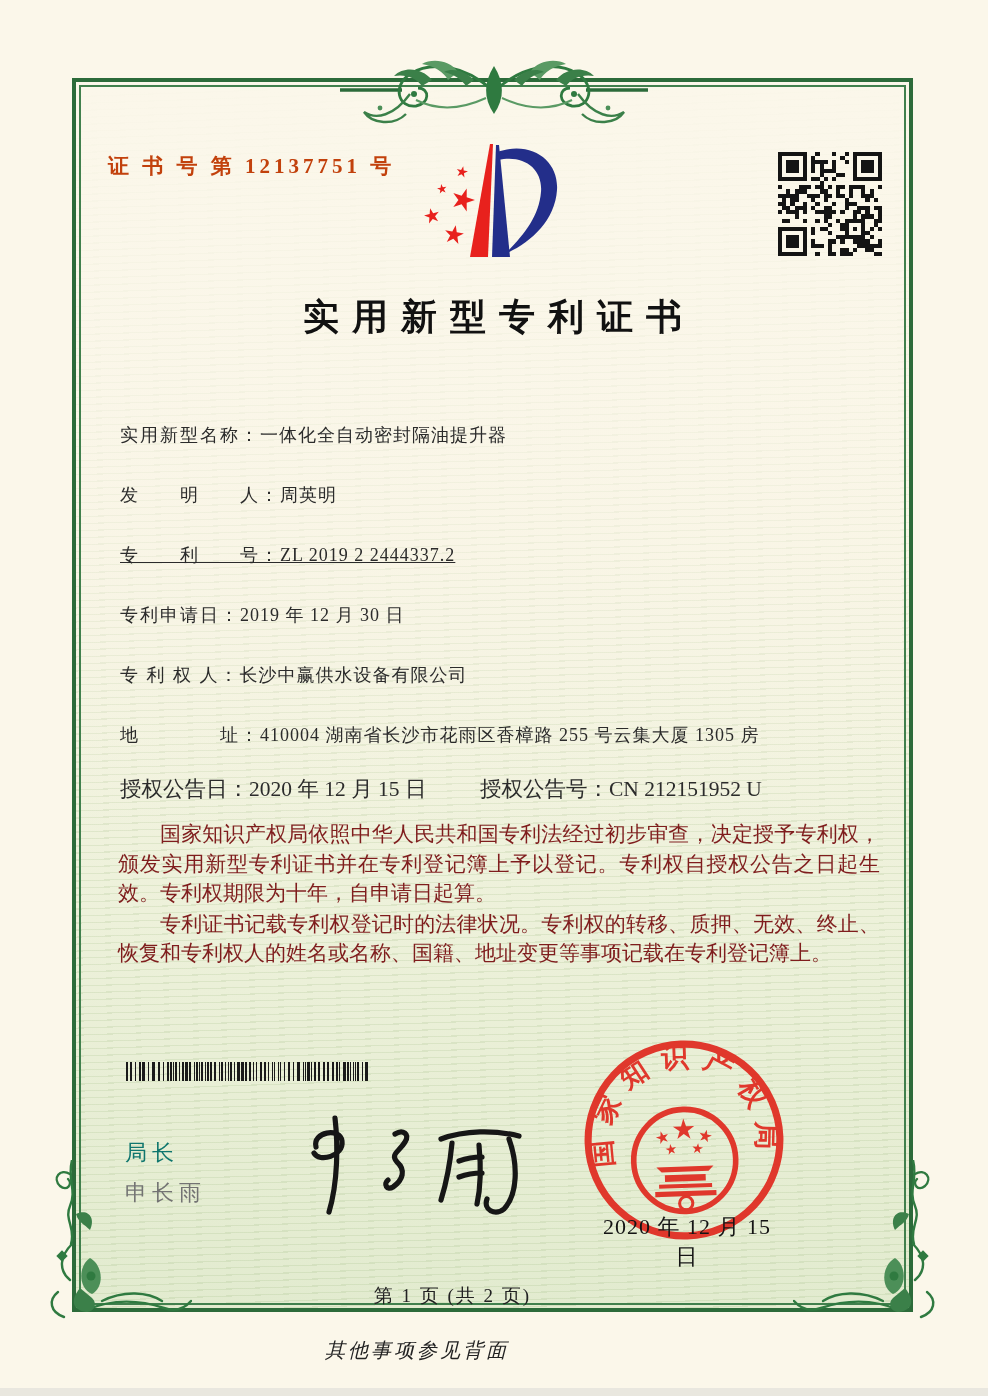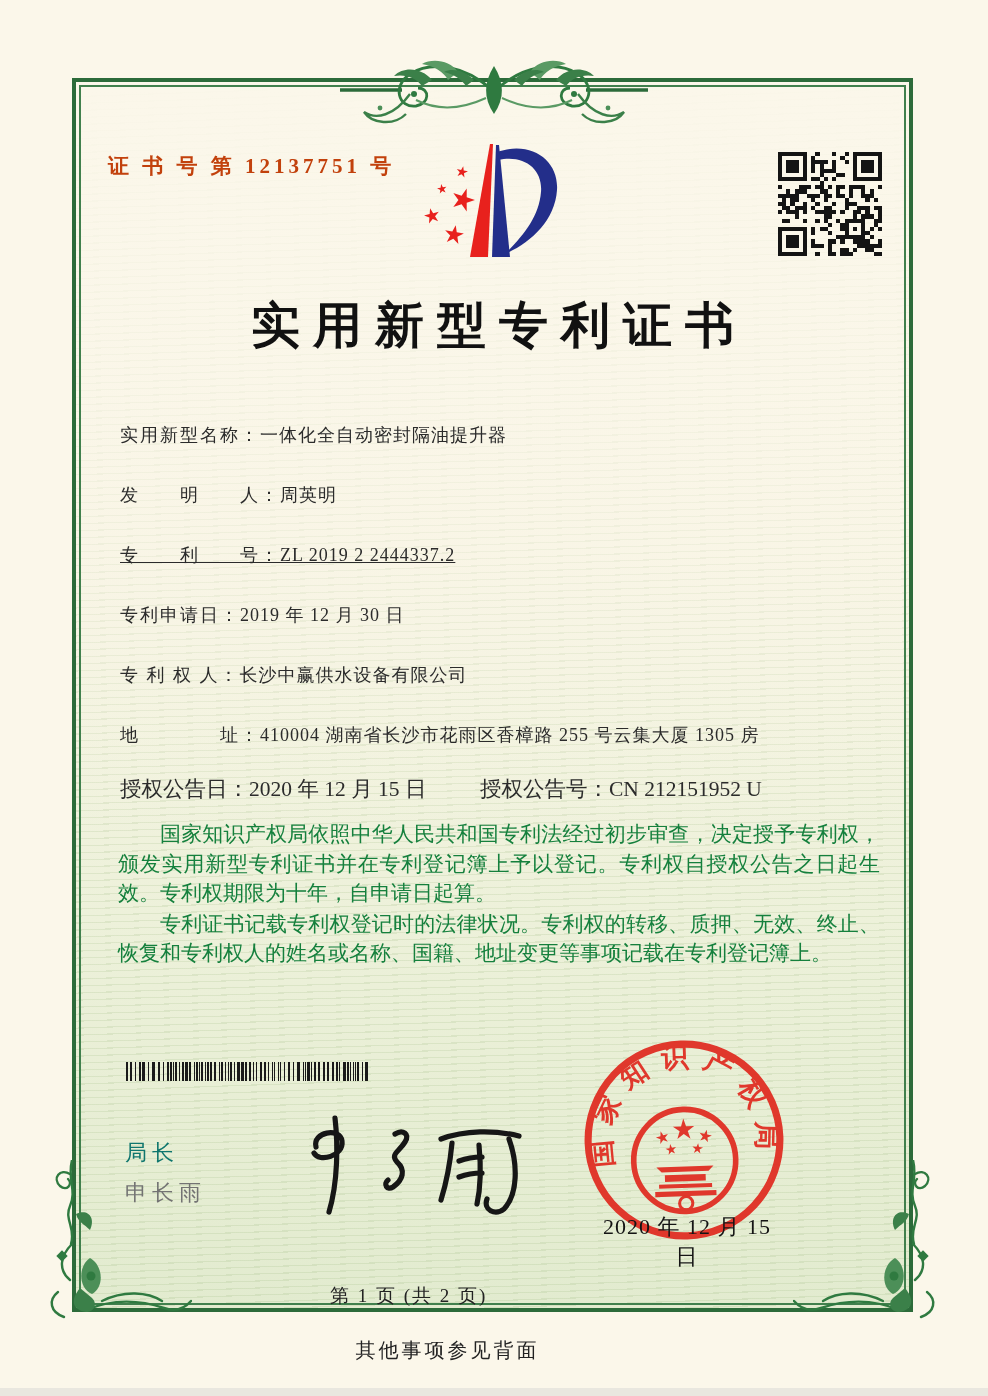--- a/index.html
+++ b/index.html
@@ -19,36 +19,36 @@
       linear-gradient(180deg,#fbf7ea 0%,#f7f4e3 38%,#edf1da 68%,#e2ebcf 100%);
     z-index:0;
   }
   .frame .inner-line{position:absolute;inset:3px;border:2px solid #41804d;}
   .frame::before{content:"";position:absolute;inset:0;
     background:linear-gradient(180deg,rgba(251,247,234,.95) 0%,rgba(251,247,234,.55) 32%,rgba(251,247,234,0) 62%);}
   .orn{position:absolute;z-index:3;}
   
   .abs{position:absolute;z-index:2;}
   .cert-number{left:108px;top:152px;font-size:21px;letter-spacing:4px;color:#c2410c;font-weight:bold;}
-  .title{left:72px;top:293px;width:841px;text-align:center;font-size:49px;font-weight:bold;
+  .title{left:72px;top:293px;width:841px;text-align:center;font-size:36px;font-weight:bold;
          letter-spacing:13px;text-indent:13px;color:#111;}
   .field{left:120px;width:770px;font-size:18px;letter-spacing:1px;white-space:nowrap;}
   .field .lbl{letter-spacing:2px;}
   .f0{top:423px;} .f1{top:483px;} .f2{top:543px;text-decoration:underline;} .f3{top:603px;} .f4{top:663px;} .f5{top:723px;}
   .grant{top:774px;left:120px;width:770px;font-size:21.5px;white-space:nowrap;}
   .grant .g2{position:absolute;left:360px;top:0;}
-  .paras{left:118px;top:820px;width:762px;font-size:21px;line-height:29.5px;text-align:justify;color:#15803d;}
+  .paras{left:118px;top:820px;width:762px;font-size:21px;line-height:29.5px;text-align:justify;color:#7f1d1d;}
   .paras p{margin:0 0 1px 0;text-indent:2em;}
   .director-title{left:125px;top:1138px;font-size:22px;letter-spacing:5px;color:#0f766e;
      font-family:"Liberation Sans","DejaVu Sans",sans-serif;}
   .director-name{left:125px;top:1178px;font-size:22px;letter-spacing:5px;color:#737373;
      font-family:"Liberation Sans","DejaVu Sans",sans-serif;}
   .seal-date{left:592px;top:1212px;width:190px;text-align:center;font-size:22px;letter-spacing:1px;color:#141414;z-index:6;}
-  .footer-page{left:330px;top:1283px;width:245px;font-size:19px;letter-spacing:2px;color:#222;}
-  .back-note{left:325px;top:1337px;width:245px;text-align:center;font-size:20px;letter-spacing:3px;color:#222;}
+  .footer-page{left:330px;top:1283px;width:245px;text-align:center;font-size:19px;letter-spacing:2px;color:#222;}
+  .back-note{left:325px;top:1337px;width:245px;font-size:20px;letter-spacing:3px;color:#222;font-style:italic;}
   
   .logo{left:420px;top:140px;width:145px;height:122px;}
   .qr{left:778px;top:152px;width:104px;height:104px;}
   .barcode{left:125px;top:1062px;width:245px;height:19px;}
   .signature{left:283px;top:1112px;width:260px;height:105px;z-index:4;}
   .seal{left:582px;top:1038px;width:204px;height:204px;z-index:5;opacity:.93;transform:rotate(-2deg);}
   .corner-bl{left:42px;top:1160px;width:150px;height:160px;}
   .corner-br{left:793px;top:1160px;width:150px;height:160px;transform:scaleX(-1);}
   .top-orn{left:336px;top:50px;width:316px;height:86px;}
 </style>

